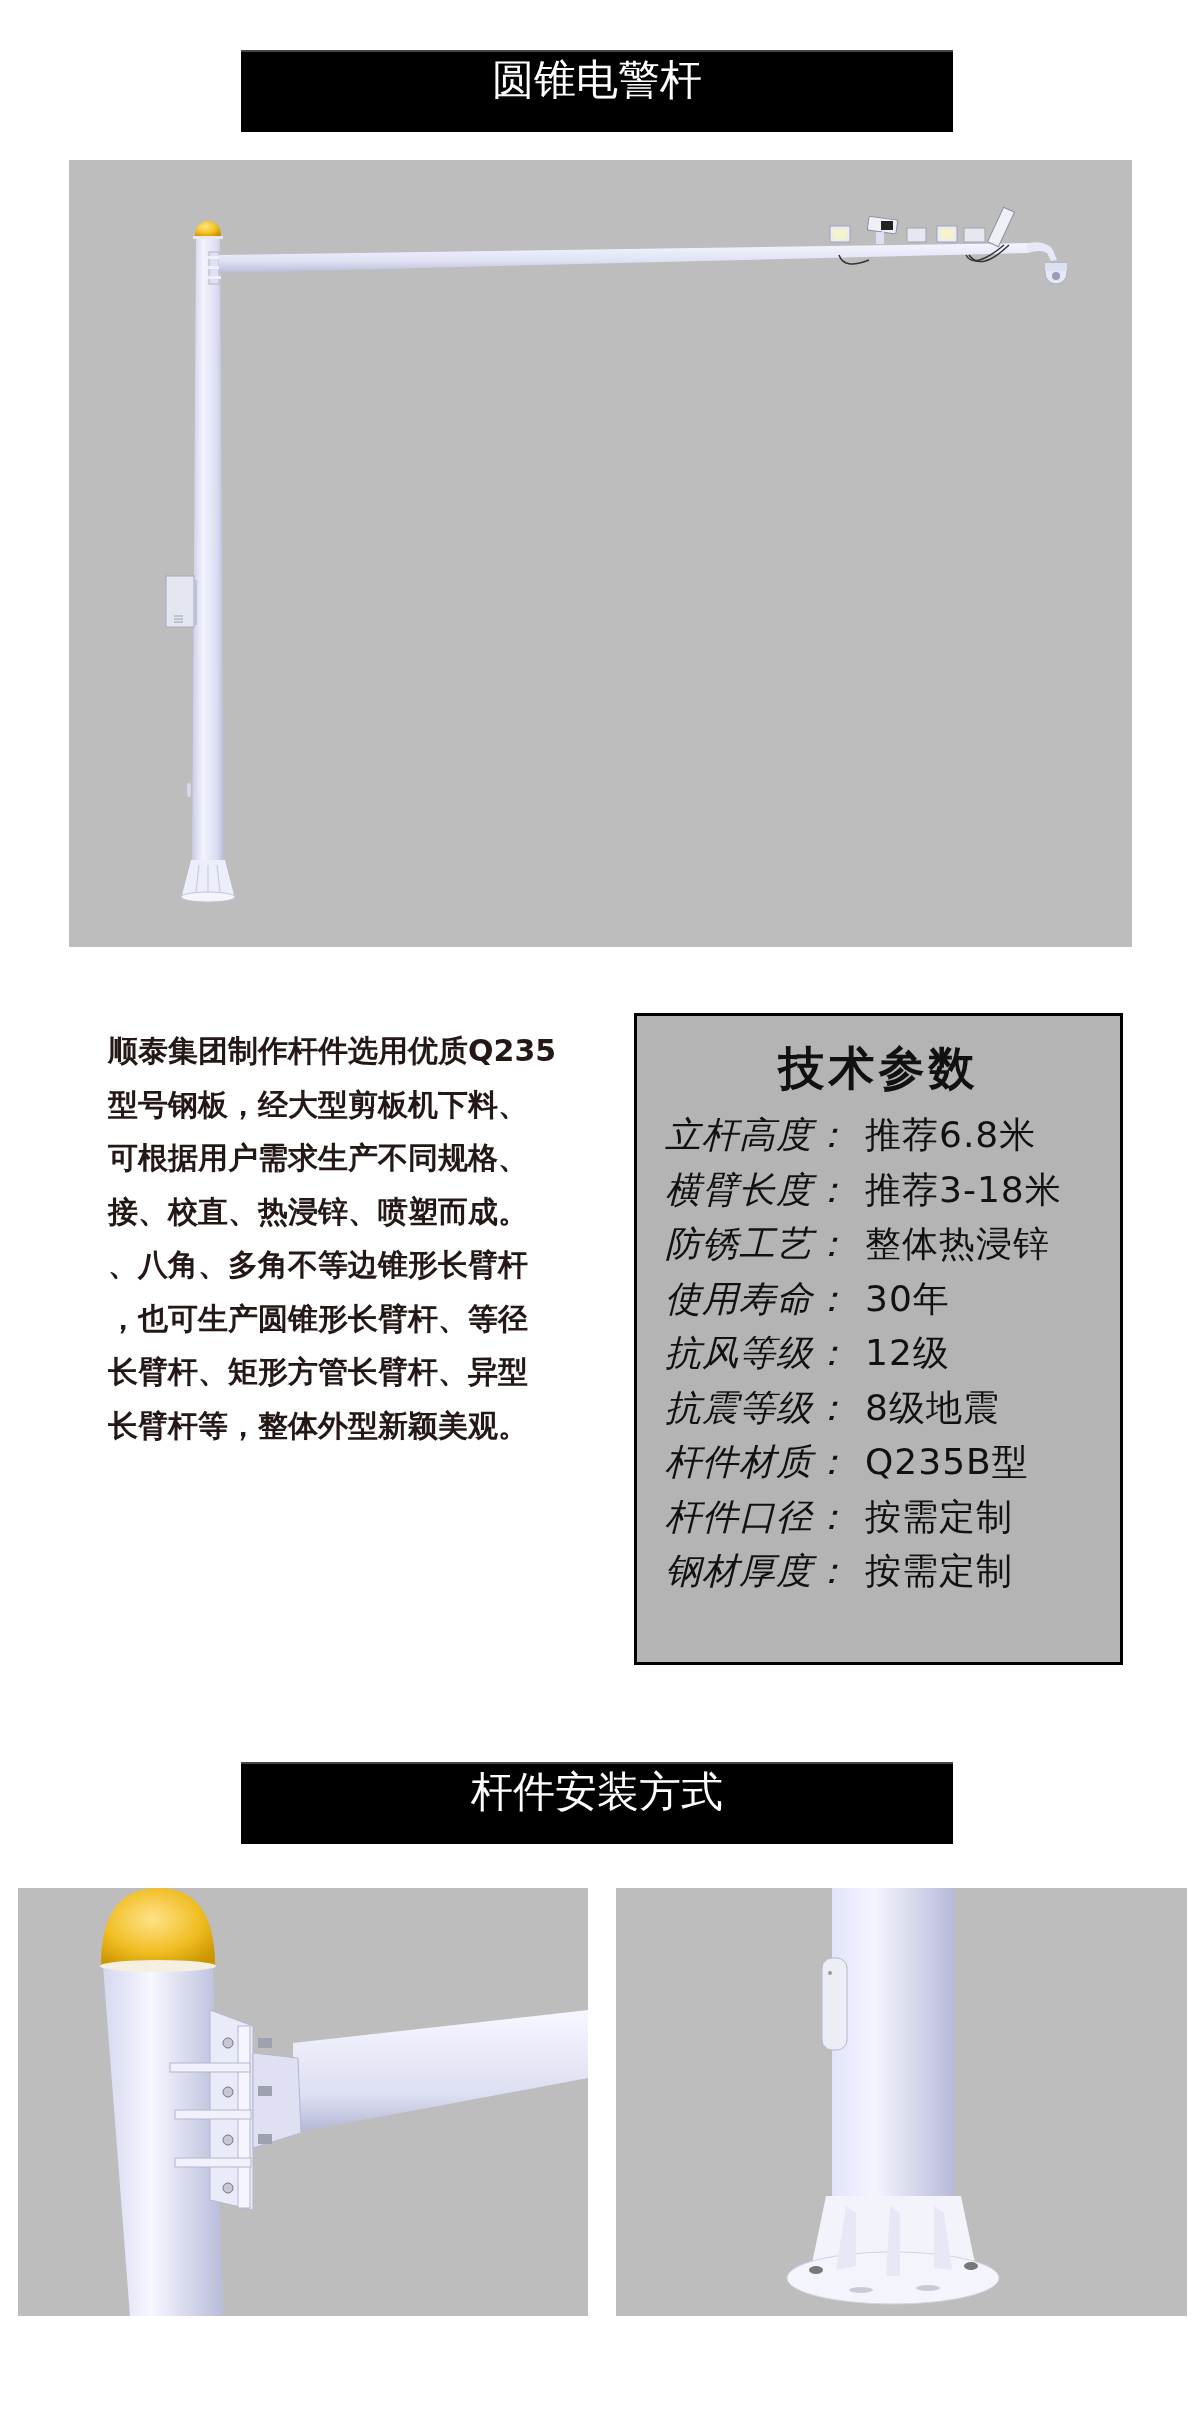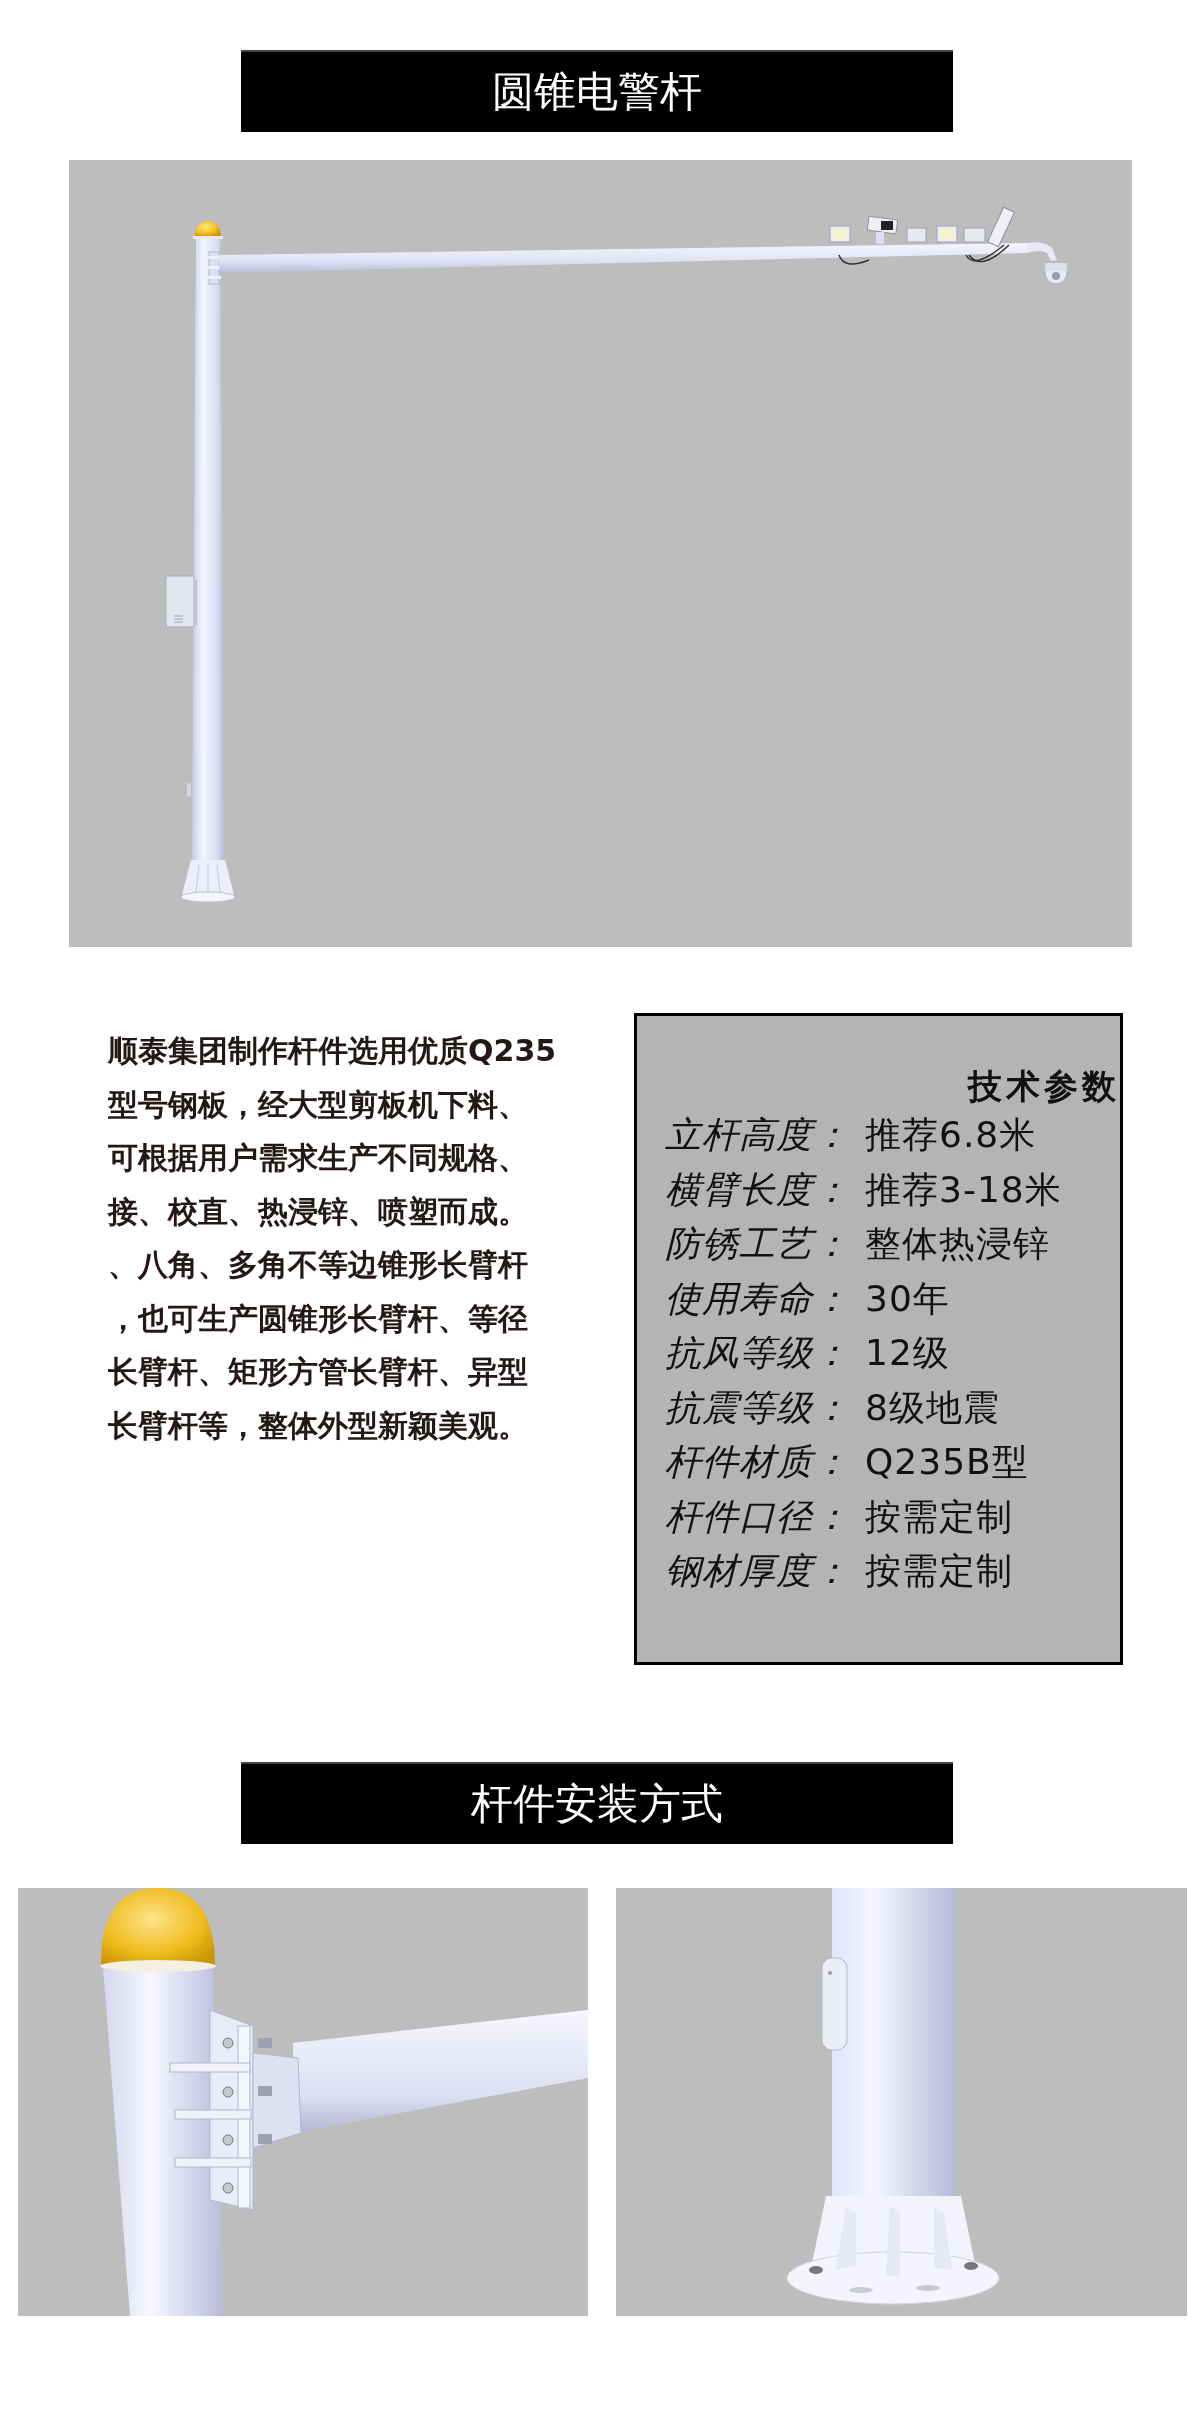--- a/index.html
+++ b/index.html
@@ -1,37 +1,37 @@
 <!DOCTYPE html>
 <html><head>
 <meta charset="utf-8">
 <style>
   html, body { margin: 0; padding: 0; background: #ffffff; }
   body { width: 1200px; height: 2415px; position: relative; overflow: hidden;
          font-family: "DejaVu Sans", "Liberation Sans", sans-serif; }
 
   .title-bar { position: absolute; left: 241px; width: 712px; height: 82px; background: #000;
-               color: #fff; display: flex; align-items: center; justify-content: center;
+               color: #fff; display: flex; justify-content: center;
                font-size: 42px; font-weight: normal; letter-spacing: 0; border-top: 2px solid #444; box-sizing: border-box; }
   #bar1 { top: 50px; }
   #bar2 { top: 1762px; }
 
   .stage { position: absolute; background: #bdbdbd; overflow: hidden; }
   #hero { left: 69px; top: 160px; width: 1063px; height: 787px; }
   #detailL { left: 18px; top: 1888px; width: 570px; height: 428px; }
   #detailR { left: 616px; top: 1888px; width: 571px; height: 428px; }
 
   .desc { position: absolute; left: 92px; top: 1024px; width: 500px; color: #231815;
           font-size: 30px; font-weight: bold; line-height: 53.5px; margin-left: 16px; }
   .desc div { white-space: nowrap; }
 
   .spec-box { position: absolute; left: 634px; top: 1013px; width: 489px; height: 652px;
               background: #b4b4b4; border: 3px solid #000; box-sizing: border-box; color: #111; }
-  .spec-title { position: absolute; left: 0; right: 0; top: 22px; text-align: right;
-                font-size: 34px; font-weight: bold; letter-spacing: 4px; margin-top: 26px; }
+  .spec-title { position: absolute; left: 0; right: 0; top: 22px; text-align: center;
+                font-size: 46px; font-weight: bold; letter-spacing: 4px; }
   .spec-rows { position: absolute; left: 28px; top: 92px; }
   .spec-row { font-size: 36px; line-height: 54.5px; white-space: nowrap; letter-spacing: 1px; }
   .spec-row .k { display: inline-block; width: 200px; font-style: italic; }
 </style>
 </head>
 <body>
 
 <div id="bar1" class="title-bar">
   <span>圆锥电警杆</span>
 </div>

